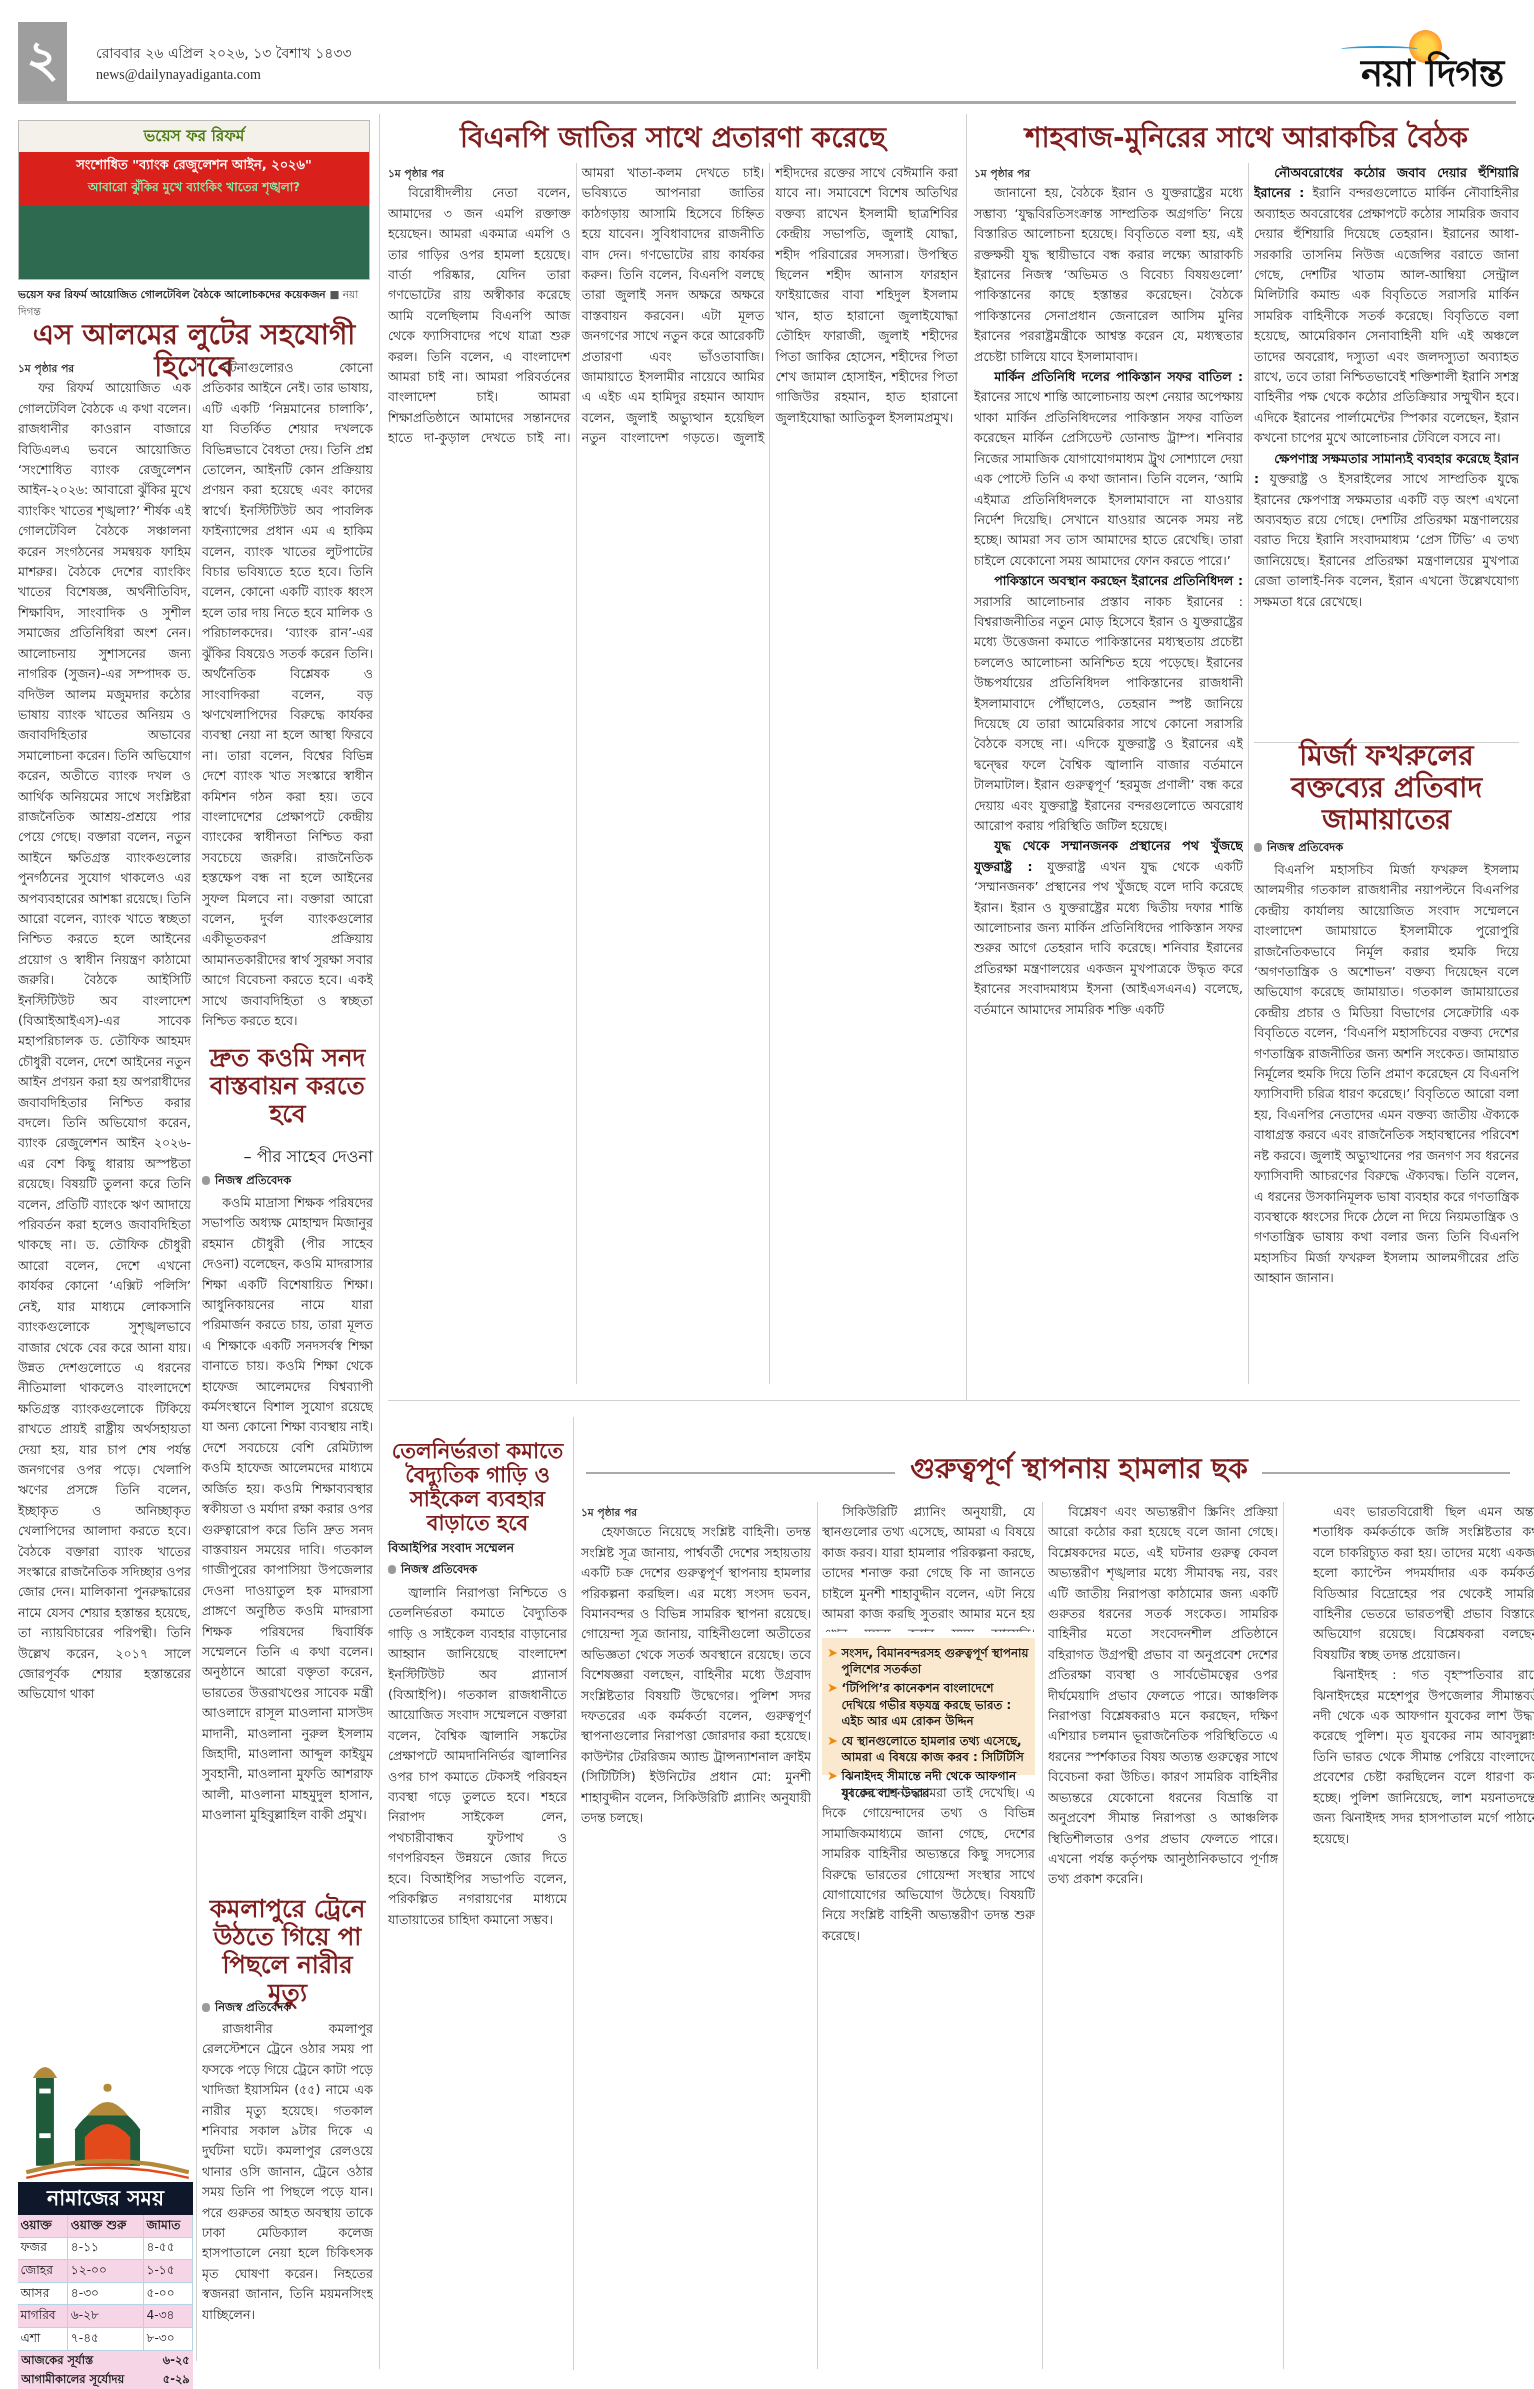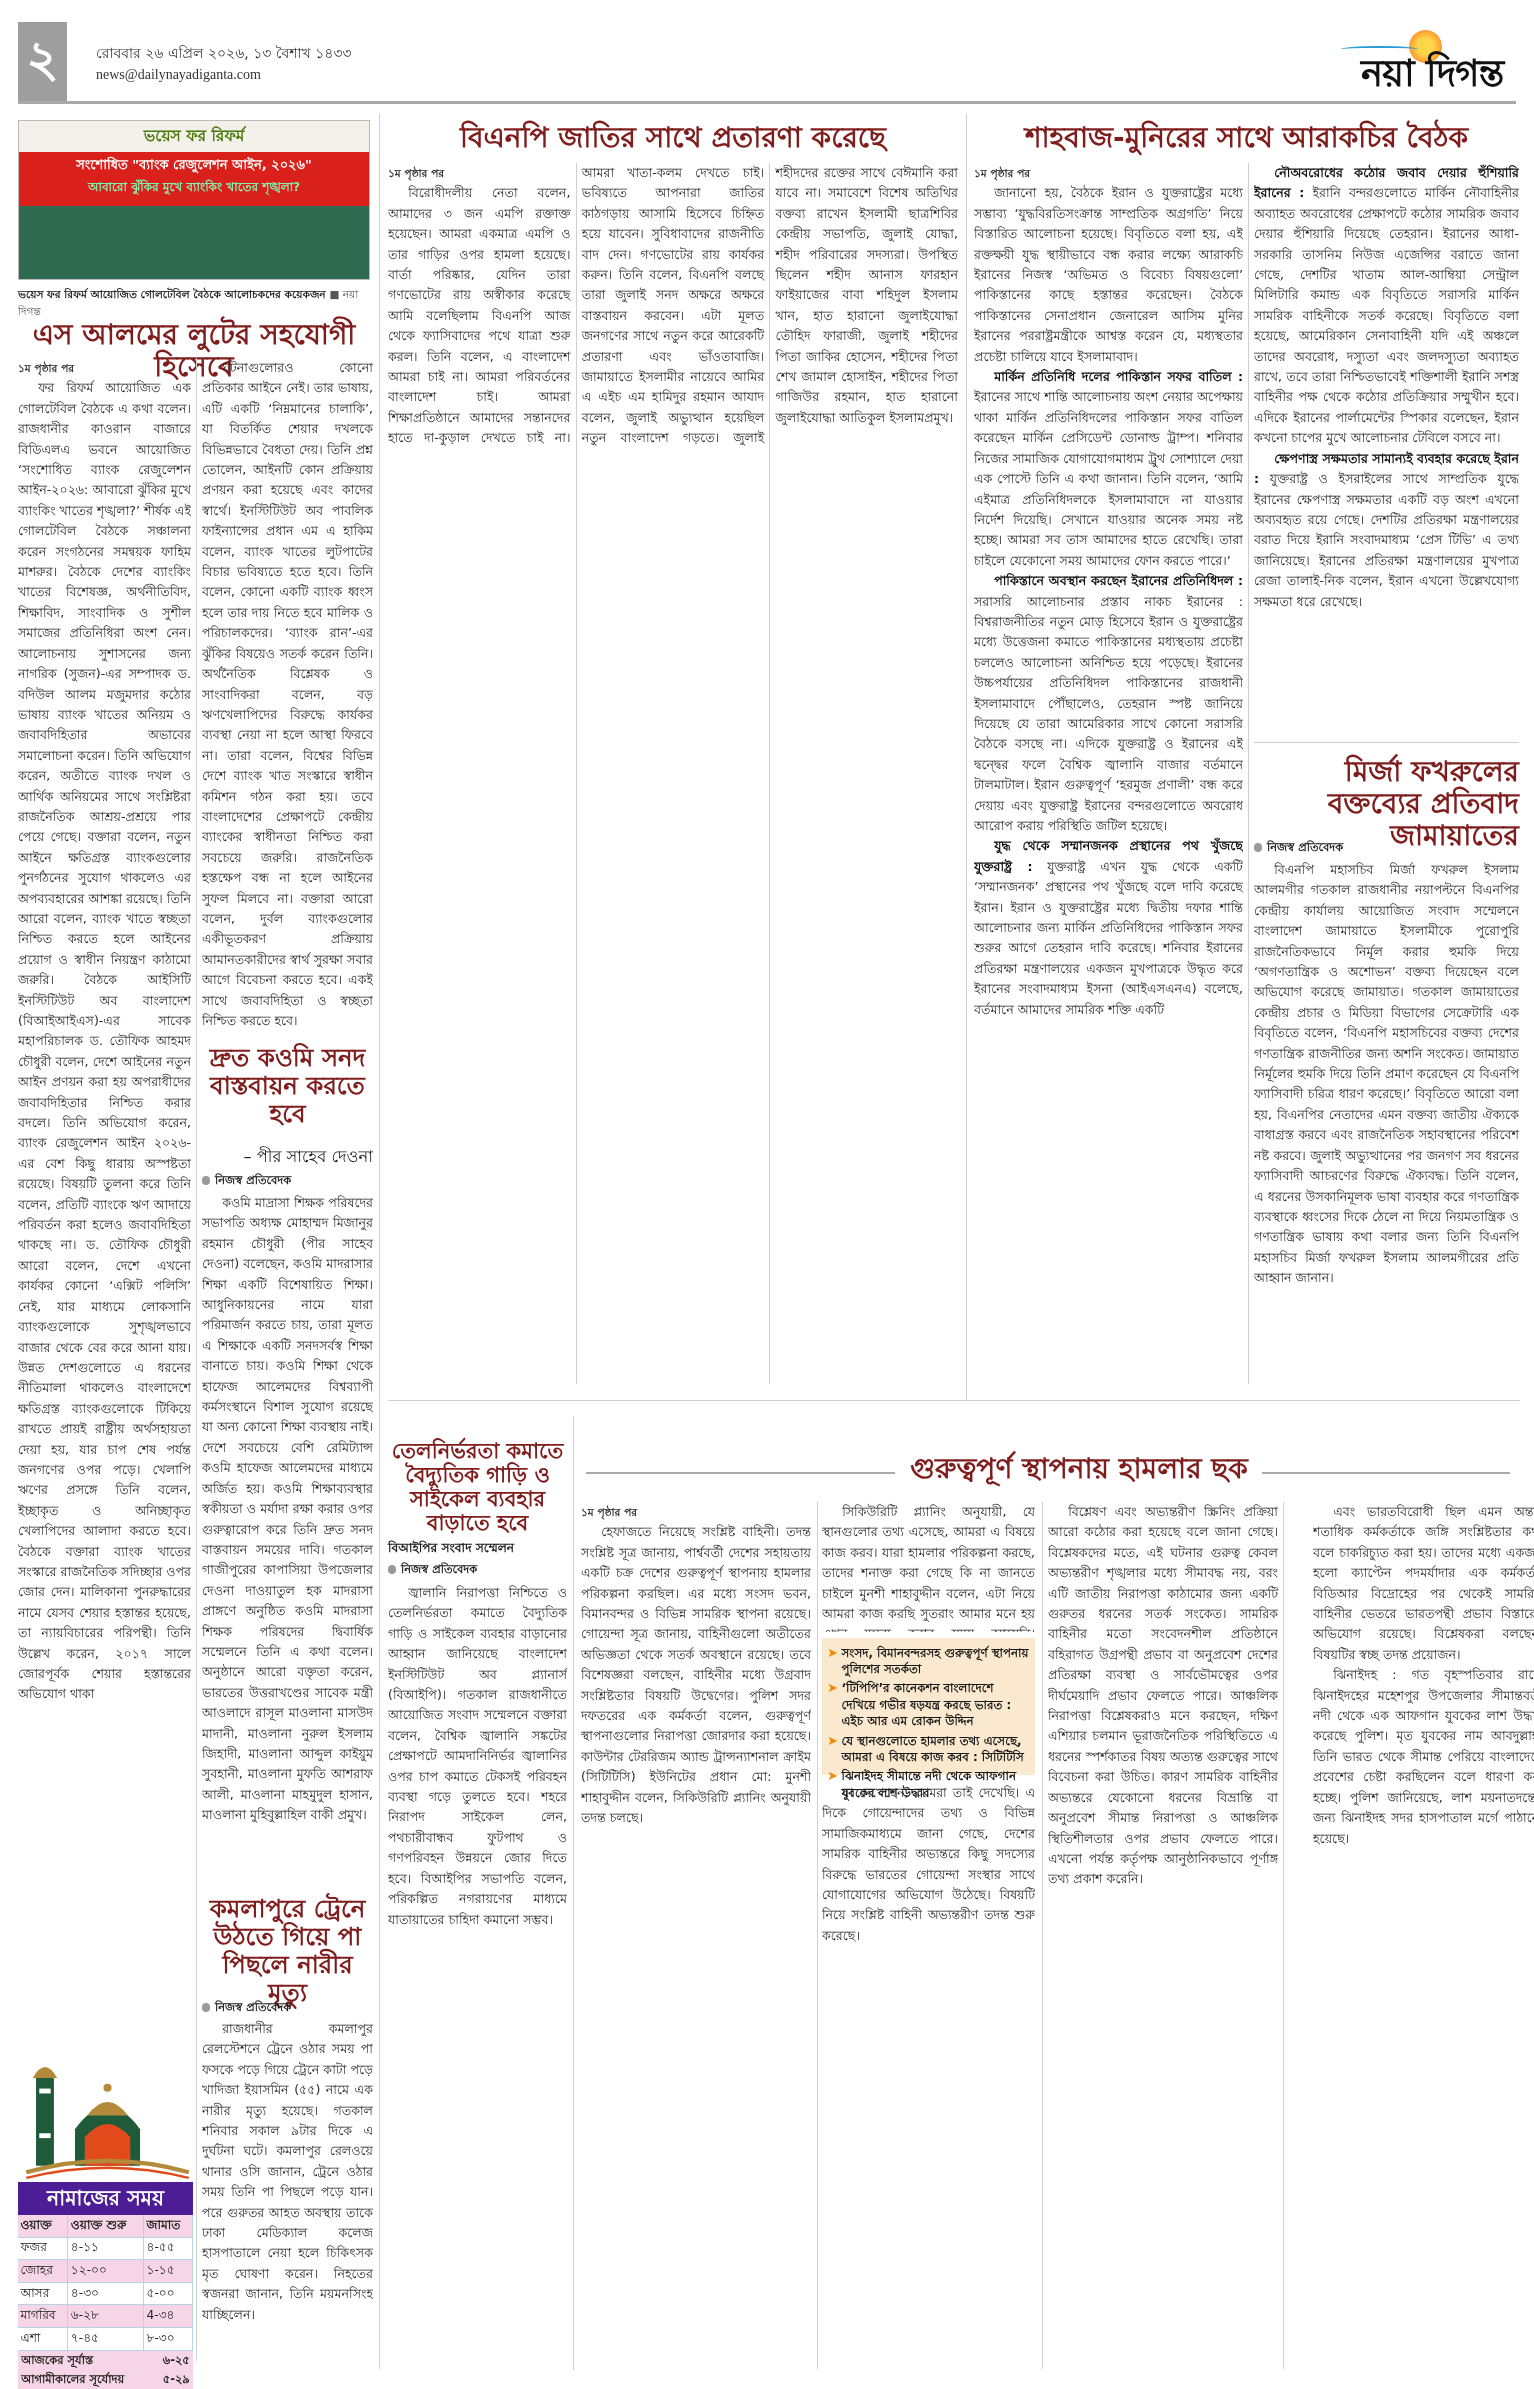--- a/index.html
+++ b/index.html
@@ -49,21 +49,21 @@
   #photo-caption .credit { font-weight: normal; color: #555; }
 
   
   #highlights { left: 822px; top: 1638px; width: 213px; height: 137px; background: #fbe9cf; padding: 6.5px 6.5px 6.5px 4.9px; }
   #highlights .hl { display: flex; font-size: 11.8px; font-weight: bold; line-height: 16.3px; color: #1a1a1a; margin-bottom: 3.3px; }
   #highlights .arrow { color: #f08a0c; font-size: 13px; width: 14.7px; flex: none; }
 
   
   #prayer { left: 18px; top: 2052px; width: 175px; height: 318px; }
   #mosque { position: relative; width: 175px; height: 130px; }
-  .pt-title { background: #4c1d95; color: #fff; font-size: 20.4px; font-weight: bold; text-align: center; height: 33px; line-height: 33px; }
+  .pt-title { background: #0f172a; color: #fff; font-size: 20.4px; font-weight: bold; text-align: center; height: 33px; line-height: 33px; }
   .pt-table { width: 100%; border-collapse: collapse; font-size: 12.2px; }
   .pt-table td { padding: 0.8px 2.4px; border-bottom: 0.8px solid #b7d3e6; border-right: 0.8px solid #b7d3e6; height: 18px; }
   .pt-table tr:nth-child(odd) td { background: #f6d6e6; }
   .pt-table tr:nth-child(even) td { background: #fff; }
   .pt-table .hdr td { font-weight: bold; }
   .pt-sun { background: #f6d6e6; font-size: 11.4px; font-weight: bold; padding: 1.6px 3.3px; }
   .pt-sun div { display: flex; justify-content: space-between; }
 </style>
 </head>
 <body>
@@ -196,21 +196,21 @@
   <p><span class="sub">পাকিস্তানে অবস্থান করছেন ইরানের প্রতিনিধিদল :</span> <span>সরাসরি আলোচনার প্রস্তাব নাকচ ইরানের : বিশ্বরাজনীতির নতুন মোড় হিসেবে ইরান ও যুক্তরাষ্ট্রের মধ্যে উত্তেজনা কমাতে পাকিস্তানের মধ্যস্থতায় প্রচেষ্টা চললেও আলোচনা অনিশ্চিত হয়ে পড়েছে। ইরানের উচ্চপর্যায়ের প্রতিনিধিদল পাকিস্তানের রাজধানী ইসলামাবাদে পৌঁছালেও, তেহরান স্পষ্ট জানিয়ে দিয়েছে যে তারা আমেরিকার সাথে কোনো সরাসরি বৈঠকে বসছে না। এদিকে যুক্তরাষ্ট্র ও ইরানের এই দ্বন্দ্বের ফলে বৈশ্বিক জ্বালানি বাজার বর্তমানে টালমাটাল। ইরান গুরুত্বপূর্ণ ‘হরমুজ প্রণালী’ বন্ধ করে দেয়ায় এবং যুক্তরাষ্ট্র ইরানের বন্দরগুলোতে অবরোধ আরোপ করায় পরিস্থিতি জটিল হয়েছে।</span></p>
   <p><span class="sub">যুদ্ধ থেকে সম্মানজনক প্রস্থানের পথ খুঁজছে যুক্তরাষ্ট্র :</span> <span>যুক্তরাষ্ট্র এখন যুদ্ধ থেকে একটি ‘সম্মানজনক’ প্রস্থানের পথ খুঁজছে বলে দাবি করেছে ইরান। ইরান ও যুক্তরাষ্ট্রের মধ্যে দ্বিতীয় দফার শান্তি আলোচনার জন্য মার্কিন প্রতিনিধিদের পাকিস্তান সফর শুরুর আগে তেহরান দাবি করেছে। শনিবার ইরানের প্রতিরক্ষা মন্ত্রণালয়ের একজন মুখপাত্রকে উদ্ধৃত করে ইরানের সংবাদমাধ্যম ইসনা (আইএসএনএ) বলেছে, বর্তমানে আমাদের সামরিক শক্তি একটি</span></p>
 </div>
 <div class="col-rule" style="left:1248px;top:163px;height:1221px;"></div>
 <div class="abs body-text" style="left:1254px;top:163px;width:265px;height:651px;">
   <p><span class="sub">নৌঅবরোধের কঠোর জবাব দেয়ার হুঁশিয়ারি ইরানের :</span> <span>ইরানি বন্দরগুলোতে মার্কিন নৌবাহিনীর অব্যাহত অবরোধের প্রেক্ষাপটে কঠোর সামরিক জবাব দেয়ার হুঁশিয়ারি দিয়েছে তেহরান। ইরানের আধা-সরকারি তাসনিম নিউজ এজেন্সির বরাতে জানা গেছে, দেশটির খাতাম আল-আম্বিয়া সেন্ট্রাল মিলিটারি কমান্ড এক বিবৃতিতে সরাসরি মার্কিন সামরিক বাহিনীকে সতর্ক করেছে। বিবৃতিতে বলা হয়েছে, আমেরিকান সেনাবাহিনী যদি এই অঞ্চলে তাদের অবরোধ, দস্যুতা এবং জলদস্যুতা অব্যাহত রাখে, তবে তারা নিশ্চিতভাবেই শক্তিশালী ইরানি সশস্ত্র বাহিনীর পক্ষ থেকে কঠোর প্রতিক্রিয়ার সম্মুখীন হবে। এদিকে ইরানের পার্লামেন্টের স্পিকার বলেছেন, ইরান কখনো চাপের মুখে আলোচনার টেবিলে বসবে না।</span></p>
   <p><span class="sub">ক্ষেপণাস্ত্র সক্ষমতার সামান্যই ব্যবহার করেছে ইরান :</span> <span>যুক্তরাষ্ট্র ও ইসরাইলের সাথে সাম্প্রতিক যুদ্ধে ইরানের ক্ষেপণাস্ত্র সক্ষমতার একটি বড় অংশ এখনো অব্যবহৃত রয়ে গেছে। দেশটির প্রতিরক্ষা মন্ত্রণালয়ের বরাত দিয়ে ইরানি সংবাদমাধ্যম ‘প্রেস টিভি’ এ তথ্য জানিয়েছে। ইরানের প্রতিরক্ষা মন্ত্রণালয়ের মুখপাত্র রেজা তালাই-নিক বলেন, ইরান এখনো উল্লেখযোগ্য সক্ষমতা ধরে রেখেছে।</span></p>
 </div>
 
 <div class="hrule" style="left:1254px;top:742px;width:265px;"></div>
-<div class="headline h-xl" style="left:1254px;top:756px;width:265px;text-align:right;">মির্জা ফখরুলের বক্তব্যের প্রতিবাদ জামায়াতের</div>
+<div class="headline h-xl" style="left:1254px;top:740px;width:265px;">মির্জা ফখরুলের বক্তব্যের প্রতিবাদ জামায়াতের</div>
 <div class="abs byline" style="left:1254px;top:839px;"><span class="dot"></span><span>নিজস্ব প্রতিবেদক</span></div>
 <div class="abs body-text" style="left:1254px;top:860px;width:265px;height:537px;">
   <p>বিএনপি মহাসচিব মির্জা ফখরুল ইসলাম আলমগীর গতকাল রাজধানীর নয়াপল্টনে বিএনপির কেন্দ্রীয় কার্যালয় আয়োজিত সংবাদ সম্মেলনে বাংলাদেশ জামায়াতে ইসলামীকে পুরোপুরি রাজনৈতিকভাবে নির্মূল করার হুমকি দিয়ে ‘অগণতান্ত্রিক ও অশোভন’ বক্তব্য দিয়েছেন বলে অভিযোগ করেছে জামায়াত। গতকাল জামায়াতের কেন্দ্রীয় প্রচার ও মিডিয়া বিভাগের সেক্রেটারি এক বিবৃতিতে বলেন, ‘বিএনপি মহাসচিবের বক্তব্য দেশের গণতান্ত্রিক রাজনীতির জন্য অশনি সংকেত। জামায়াত নির্মূলের হুমকি দিয়ে তিনি প্রমাণ করেছেন যে বিএনপি ফ্যাসিবাদী চরিত্র ধারণ করেছে।’ বিবৃতিতে আরো বলা হয়, বিএনপির নেতাদের এমন বক্তব্য জাতীয় ঐক্যকে বাধাগ্রস্ত করবে এবং রাজনৈতিক সহাবস্থানের পরিবেশ নষ্ট করবে। জুলাই অভ্যুত্থানের পর জনগণ সব ধরনের ফ্যাসিবাদী আচরণের বিরুদ্ধে ঐক্যবদ্ধ। তিনি বলেন, এ ধরনের উসকানিমূলক ভাষা ব্যবহার করে গণতান্ত্রিক ব্যবস্থাকে ধ্বংসের দিকে ঠেলে না দিয়ে নিয়মতান্ত্রিক ও গণতান্ত্রিক ভাষায় কথা বলার জন্য তিনি বিএনপি মহাসচিব মির্জা ফখরুল ইসলাম আলমগীরের প্রতি আহ্বান জানান।</p>
 </div>
 
 <div class="hrule" style="left:388px;top:1400px;width:1132px;"></div>
 <div class="headline h-md" style="left:388px;top:1439px;width:179px;">তেলনির্ভরতা কমাতে বৈদ্যুতিক গাড়ি ও সাইকেল ব্যবহার বাড়াতে হবে</div>
 <div class="abs" style="left:388px;top:1539px;width:179px;font-size:12.2px;font-weight:bold;">বিআইপির সংবাদ সম্মেলন</div>
 <div class="abs byline" style="left:388px;top:1561px;"><span class="dot"></span><span>নিজস্ব প্রতিবেদক</span></div>
 <div class="abs body-text" style="left:388px;top:1583px;width:179px;height:790px;">

